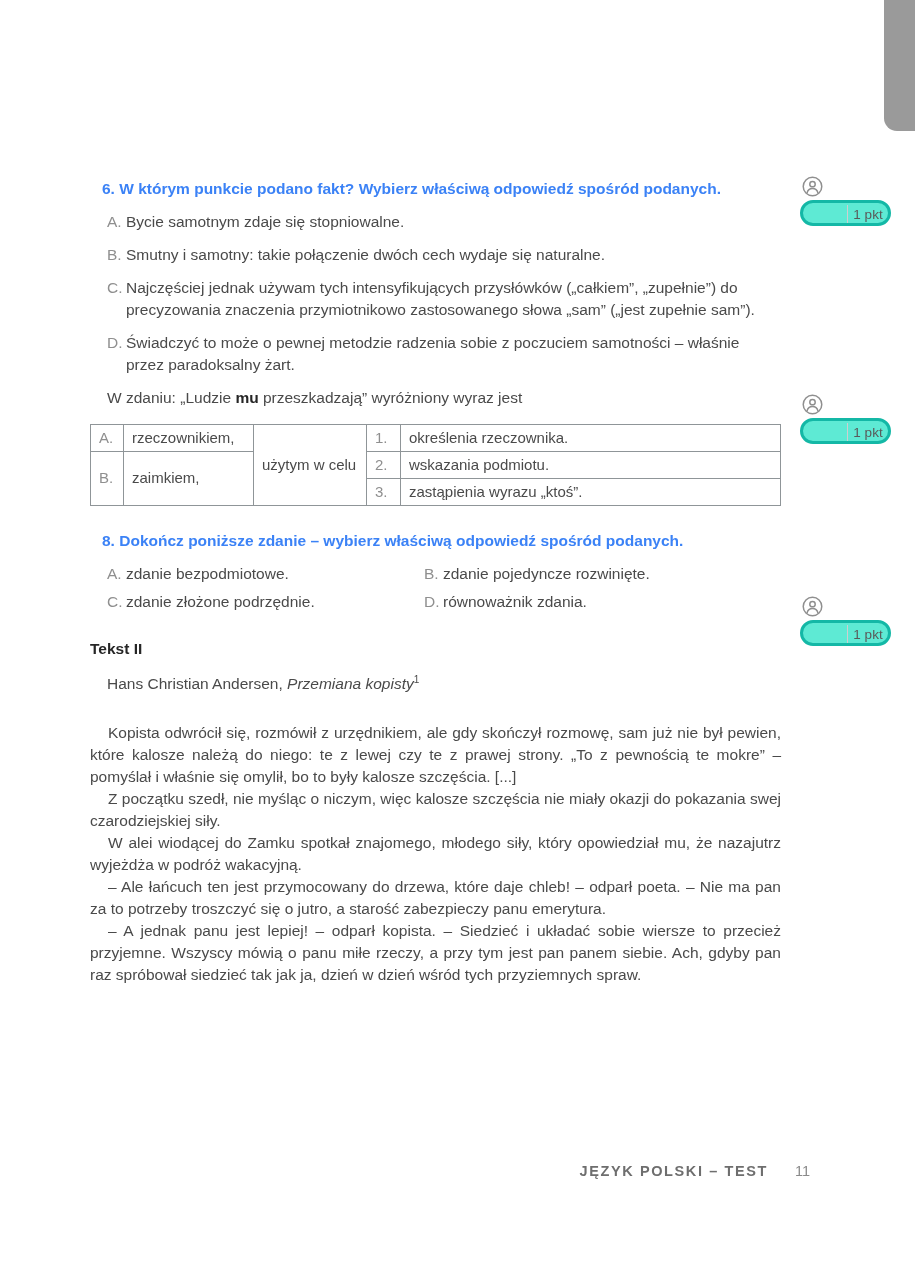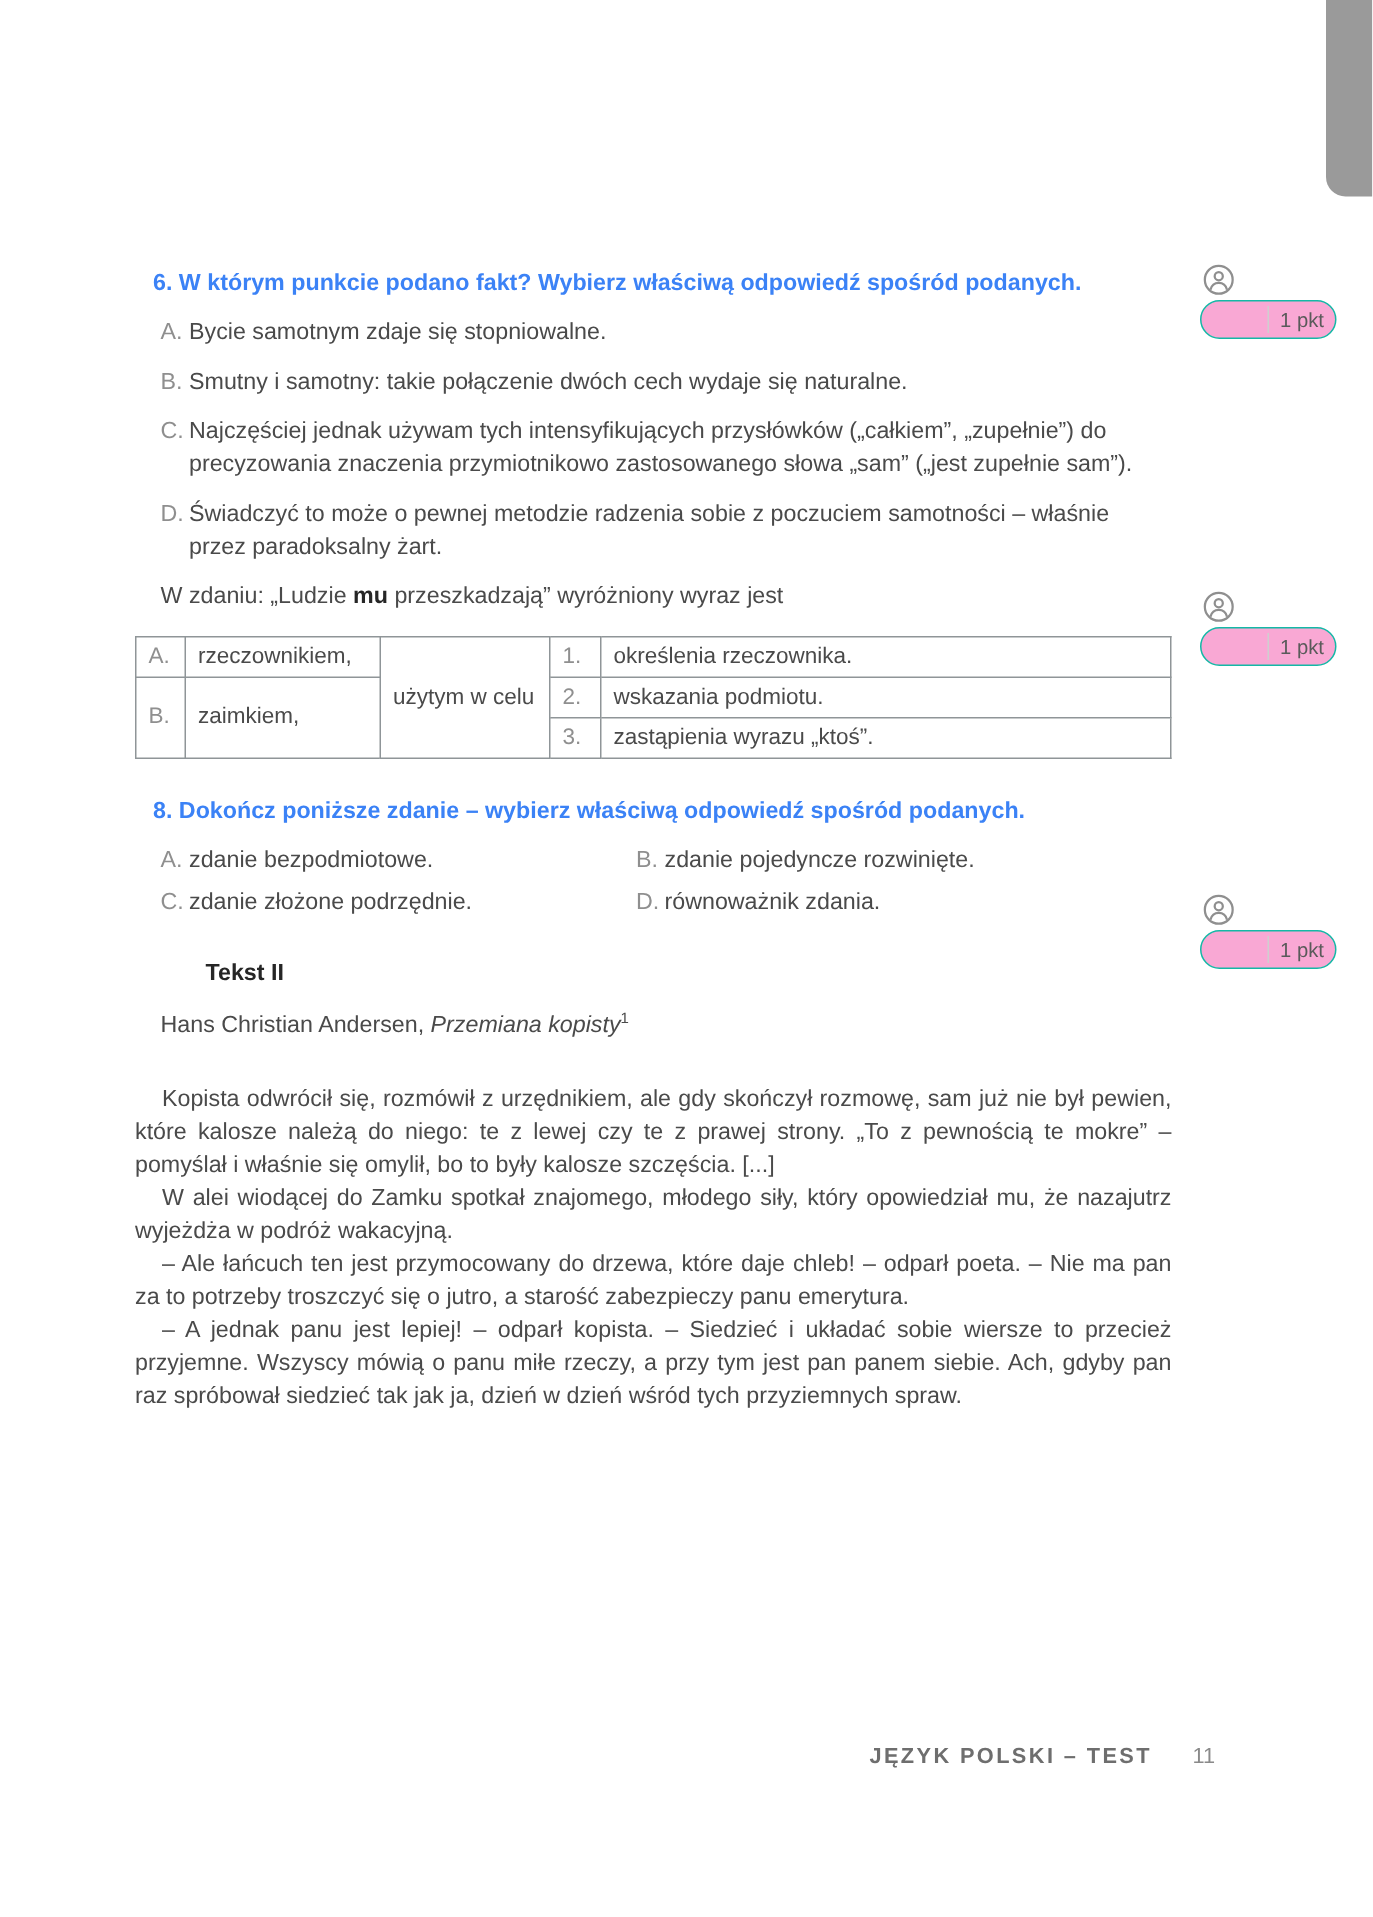--- a/index.html
+++ b/index.html
@@ -65,40 +65,40 @@
   .q7-table td.c-num    { width:34px; color:#8f8f8f; }
 
   
   .options-grid {
     display:grid; grid-template-columns:317px 1fr; row-gap:6px;
     margin:12px 0 0 17px;
   }
   .options-grid .option { margin:0; }
 
   
-  .tekst-label { font-weight:bold; color:#262626; margin-top:25px;margin-left:47px; }
+  .tekst-label { font-weight:bold; color:#262626; margin-top:25px; }
   .author-line { margin:9px 0 0 17px; color:#4a4a4a; }
   .author-line .work-title { font-style:italic; }
   .author-line sup { font-size:10px; color:#4a4a4a; }
 
   .passage { margin-top:27px; text-align:justify; color:#4a4a4a; }
   .passage p { text-indent:18px; }
 
   
   .score-marker { position:absolute; left:800px; width:91px; }
   .marker-1 { top:176px; }
   .marker-2 { top:394px; }
   .marker-3 { top:596px; }
   .score-marker .person { display:block; margin-left:2px; }
   .score-pill {
     margin-top:3px;
     width:91px; height:26px;
-    border:1px solid #14b8a6; border-radius:13px;
-    display:flex; align-items:center;
-    background:#f9a8d4;
+    border:3px solid #14b8a6; border-radius:13px;
+    display:flex; align-items:flex-end;
+    background:#5eead4;
     overflow:hidden;
   }
   .score-pill .blank { flex:0 0 44px; height:100%; }
   .score-pill .pts {
     flex:1; height:18px;
     border-left:1px solid #cfcfcf;
     display:flex; align-items:center; justify-content:center;
     font-size:13.5px; color:#5a5a5a;
   }
 
@@ -185,20 +185,21 @@
         <span class="letter">D.</span>
         <span class="opt-text">równoważnik zdania.</span>
       </div>
     </div>
 
     <div class="tekst-label">Tekst II</div>
     <div class="author-line"><span>Hans Christian Andersen, </span><span class="work-title">Przemiana kopisty</span><sup>1</sup></div>
 
     <div class="passage">
       <p>Kopista odwrócił się, rozmówił z urzędnikiem, ale gdy skończył rozmowę, sam już nie był pewien, które kalosze należą do niego: te z lewej czy te z prawej strony. „To z pewnością te mokre” – pomyślał i właśnie się omylił, bo to były kalosze szczęścia. [...]</p>
+      <p>Z początku szedł, nie myśląc o niczym, więc kalosze szczęścia nie miały okazji do pokazania swej czarodziejskiej siły.</p>
       <p>W alei wiodącej do Zamku spotkał znajomego, młodego siły, który opowiedział mu, że nazajutrz wyjeżdża w podróż wakacyjną.</p>
       <p>– Ale łańcuch ten jest przymocowany do drzewa, które daje chleb! – odparł poeta. – Nie ma pan za to potrzeby troszczyć się o jutro, a starość zabezpieczy panu emerytura.</p>
       <p>– A jednak panu jest lepiej! – odparł kopista. – Siedzieć i układać sobie wiersze to przecież przyjemne. Wszyscy mówią o panu miłe rzeczy, a przy tym jest pan panem siebie. Ach, gdyby pan raz spróbował siedzieć tak jak ja, dzień w dzień wśród tych przyziemnych spraw.</p>
     </div>
 
   </div>
 
   <div class="score-marker marker-1">
     <svg class="person" width="21" height="21" viewBox="0 0 24 24">
       <circle cx="12" cy="12" r="10.6" fill="none" stroke="#8f8f8f" stroke-width="1.7"></circle>

